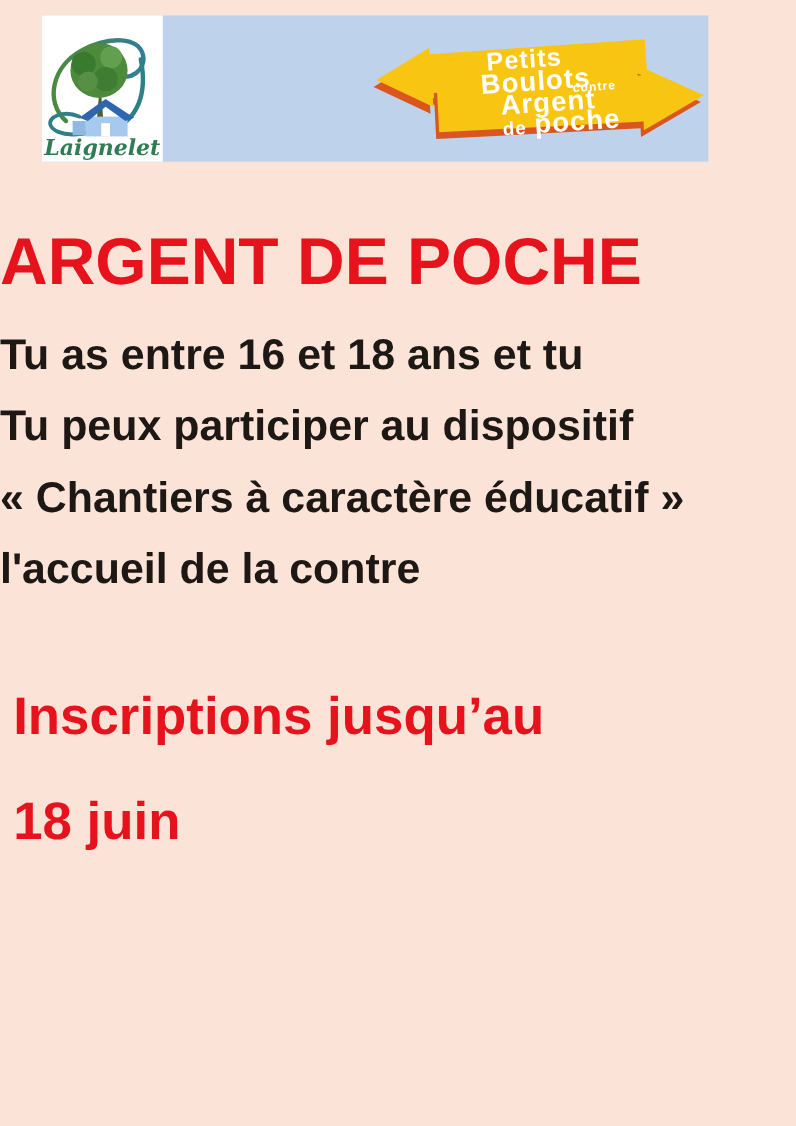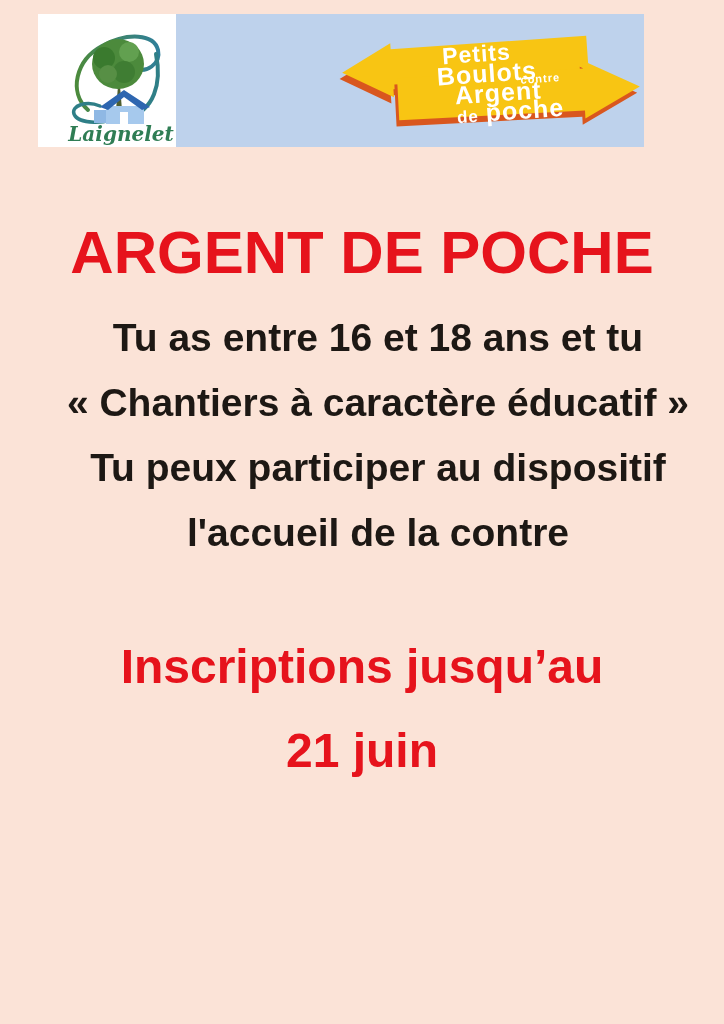--- a/index.html
+++ b/index.html
@@ -14,52 +14,50 @@
   
   .banner{
     position:absolute;left:38px;top:14px;
     width:606px;height:133px;
     background:#bed2ec;
   }
   .logo-box{
     position:absolute;left:0;top:0;
     width:110px;height:133px;
     background:#ffffff;
-    padding-left:28px;
   }
   .arrows{
     position:absolute;left:300px;top:22px;
     width:306px;height:100px;
   }
   .arrow-text{
     font-family:"Liberation Sans", sans-serif;
     font-weight:bold;
     fill:#ffffff;
     letter-spacing:1px;
   }
 
   
-  main{position:absolute;left:0;top:162px;width:724px;text-align:center;}
+  main{position:absolute;left:0;top:147px;width:724px;}
   h1.title{
     margin:60px 0 0 0;
     font-size:60px;line-height:62px;
     font-weight:bold;
     color:#e6131c;
   }
   .body-lines{margin-top:21px;}
   .body-line{
     margin:0;
     font-size:39px;line-height:65px;
     font-weight:bold;
     color:#1d1814;
-    padding-left:32px;
   }
   .footer-lines{margin-top:60px;}
   .footer-line{
-    margin:0;
+    margin:12px;
     font-size:48px;line-height:84px;
     font-weight:bold;
     color:#e6131c;
   }
 </style>
 </head>
 <body>
 
 <div class="poster">
 
@@ -122,24 +120,24 @@
         </g>
       </svg>
     </div>
   </header>
 
   <main>
     <h1 class="title">ARGENT DE POCHE</h1>
 
     <div class="body-lines">
       <p class="body-line">Tu as entre 16 et 18 ans et tu</p>
+      <p class="body-line">Tu peux participer au dispositif</p>
       <p class="body-line">« Chantiers à caractère éducatif »</p>
-      <p class="body-line">Tu peux participer au dispositif</p>
       <p class="body-line">l'accueil de la contre</p>
     </div>
 
     <div class="footer-lines">
       <p class="footer-line">Inscriptions jusqu’au</p>
-      <p class="footer-line">21 juin</p>
+      <p class="footer-line">18 juin</p>
     </div>
   </main>
 
 </div>
 
 </body></html>

